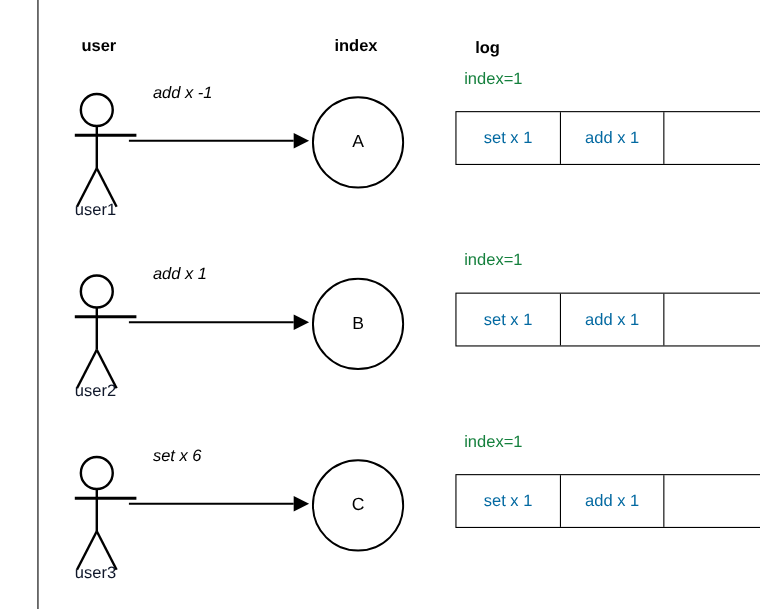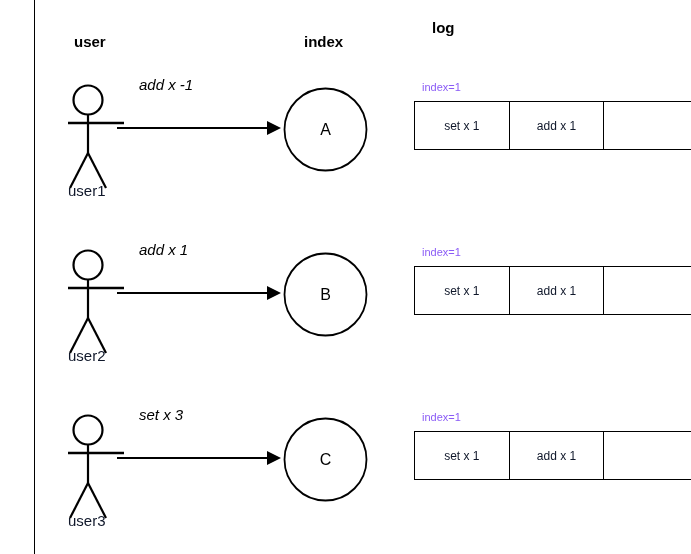--- a/index.html
+++ b/index.html
@@ -32,21 +32,21 @@
   .col-header {
     position: absolute;
     font-size: 15px;
     font-weight: bold;
     color: #000000;
     white-space: nowrap;
     line-height: 18px;
   }
   .hdr-user { left: 42px;  top: 33px; }
   .hdr-node { left: 272px; top: 33px; }
-  .hdr-log  { left: 400px; top: 19px; }
+  .hdr-log  { left: 400px; top: 35px; }
 
   
   .row {
     position: absolute;
     left: 0;
     width: 691px;
     height: 165px;
   }
   .row-1 { top: 60px; }
   .row-2 { top: 225px; }
@@ -110,44 +110,44 @@
     align-items: center;
     justify-content: center;
     font-size: 16px;
     color: #000000;
   }
 
   
   .log-index {
     position: absolute;
     left: 390px;
-    top: 18px;
-    font-size: 11px;
-    color: #8b5cf6;
+    top: 3px;
+    font-size: 15px;
+    color: #15803d;
     white-space: nowrap;
     line-height: 18px;
   }
   .log-table {
     position: absolute;
     left: 382px;
     top: 41px;
     width: 285px;
     height: 49px;
     display: flex;
     border: 1.6px solid #000000;
     box-sizing: border-box;
     background: #ffffff;
   }
   .log-cell {
     flex: 1 1 0;
     display: flex;
     align-items: center;
     justify-content: center;
-    font-size: 12px;
-    color: #0f172a;
+    font-size: 15px;
+    color: #0369a1;
     border-right: 1.6px solid #000000;
     box-sizing: border-box;
     white-space: nowrap;
   }
   .log-cell:last-child { border-right: none; }
 </style>
 </head>
 <body>
 
 <div id="canvas">
@@ -236,21 +236,21 @@
       <svg width="60" height="125" viewBox="0 0 60 125">
         <circle cx="22" cy="30" r="14.5" fill="none" stroke="#000000" stroke-width="2.2"></circle>
         <line x1="2" y1="53" x2="58" y2="53" stroke="#000000" stroke-width="2.6"></line>
         <line x1="22" y1="44" x2="22" y2="83" stroke="#000000" stroke-width="2.2"></line>
         <line x1="22" y1="83" x2="4" y2="118" stroke="#000000" stroke-width="2.2"></line>
         <line x1="22" y1="83" x2="40" y2="118" stroke="#000000" stroke-width="2.2"></line>
       </svg>
     </div>
     <div class="actor-label">user3</div>
 
-    <div class="arrow-label">set x 3</div>
+    <div class="arrow-label">set x 6</div>
     <div class="arrow">
       <svg width="165" height="24" viewBox="0 0 165 24">
         <line x1="0" y1="16" x2="150" y2="16" stroke="#000000" stroke-width="1.8"></line>
         <polygon points="150,9 164,16 150,23" fill="#000000"></polygon>
       </svg>
     </div>
 
     <div class="node">
       <svg width="85" height="85" viewBox="0 0 85 85">
         <circle cx="42.5" cy="42.5" r="41" fill="none" stroke="#000000" stroke-width="1.8"></circle>

